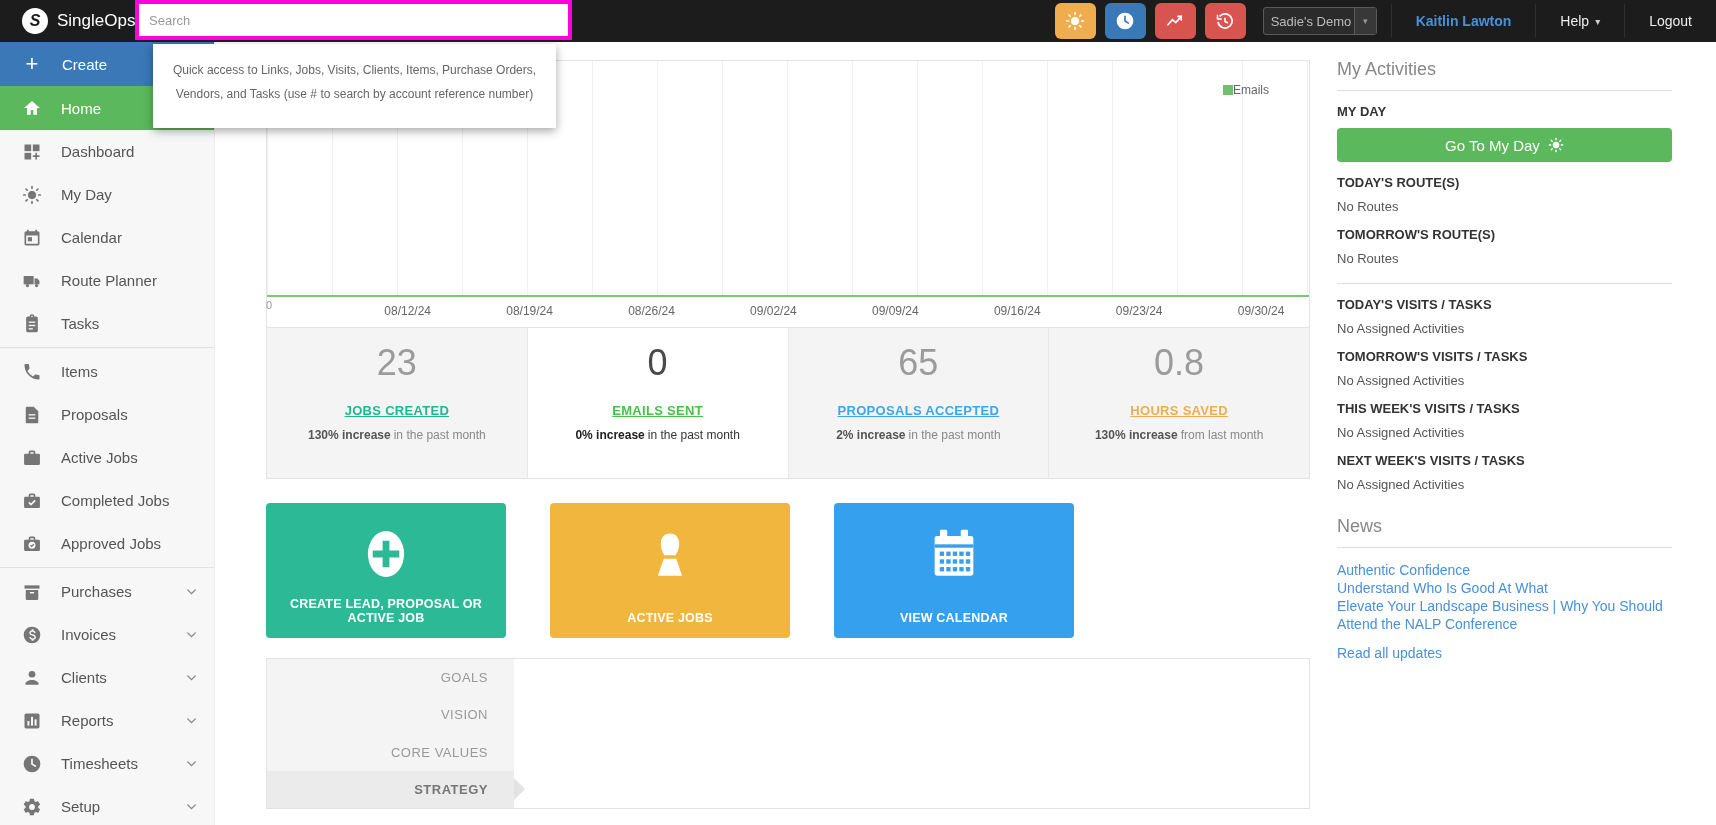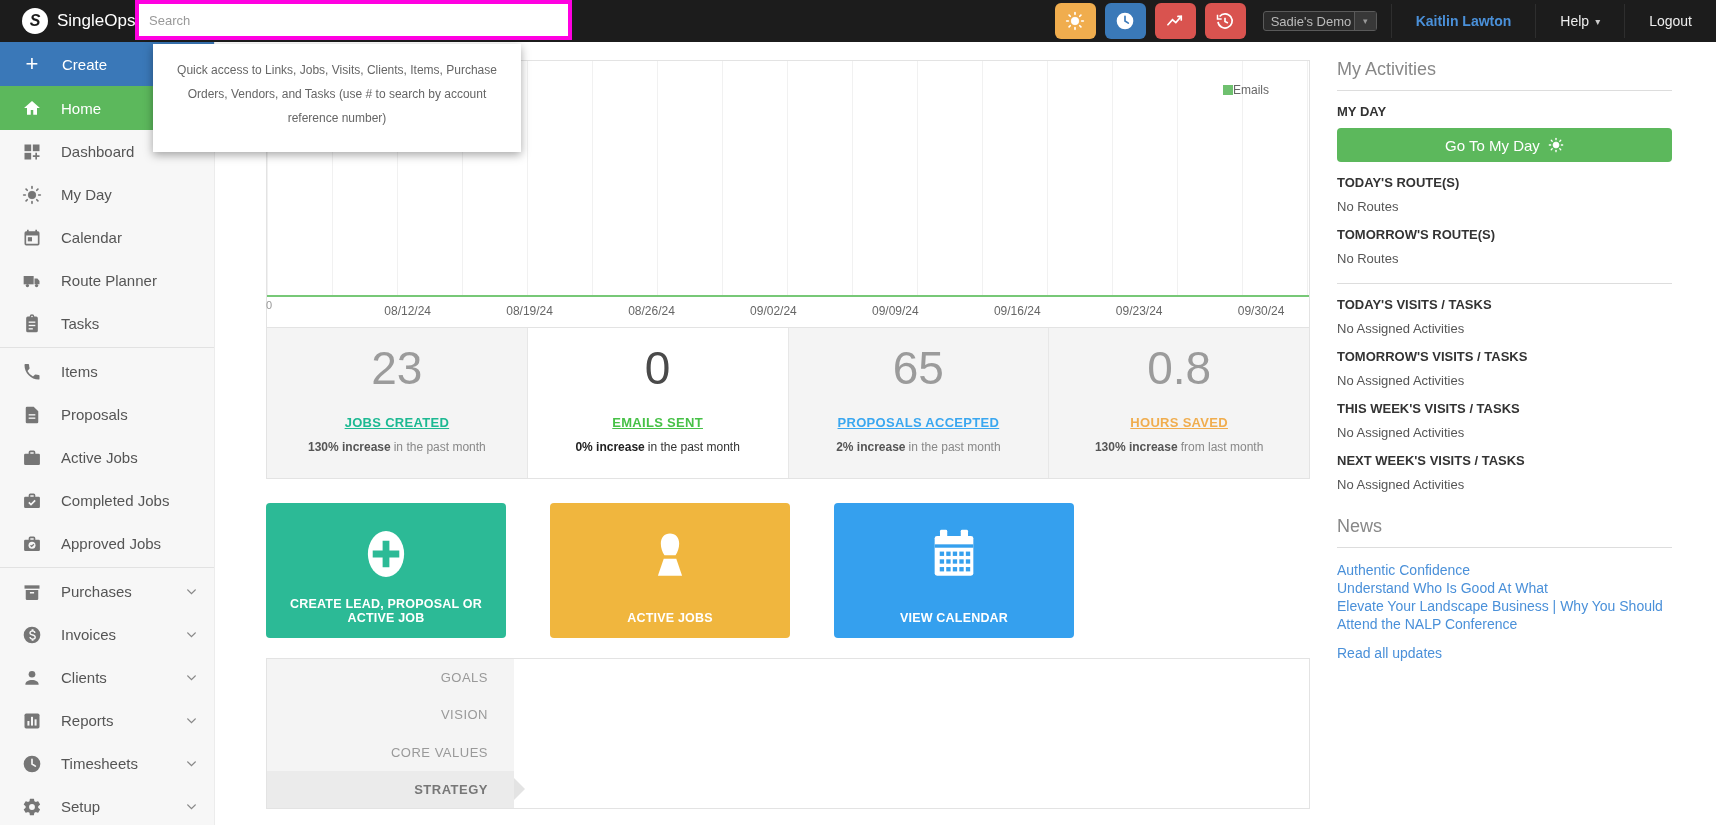--- a/index.html
+++ b/index.html
@@ -7,26 +7,26 @@
   body { position:relative; font-family:"Liberation Sans",sans-serif; background:#fff; overflow:hidden; }
   svg { display:block; width:100%; height:100%; }
 
   
   .topbar { position:absolute; top:0; left:0; right:0; height:42px; background:#1c1c1c; z-index:50; }
   .brand { position:absolute; left:22px; top:0; height:42px; display:flex; align-items:center; gap:9px; color:#fff; font-size:17px; }
   .logo-circle { width:26px; height:26px; border-radius:50%; background:#fff; color:#1c1c1c; display:flex; align-items:center; justify-content:center; font-weight:bold; font-size:16px; font-style:italic; }
   .search-wrap { position:absolute; left:135px; top:0; width:437px; height:40px; border:4px solid #ff00e1; background:#fff; display:flex; align-items:center; z-index:60; }
   .search-wrap input { border:none; outline:none; width:100%; font-size:13px; padding:0 10px; color:#555; font-family:inherit; }
   .search-wrap input::placeholder { color:#999; }
-  .search-tooltip { position:absolute; left:153px; top:44px; width:368px; background:#fff; box-shadow:0 3px 9px rgba(0,0,0,0.35); padding:14px 12px 22px; font-size:12px; color:#666; text-align:center; line-height:24px; z-index:55; }
+  .search-tooltip { position:absolute; left:153px; top:44px; width:403px; background:#fff; box-shadow:0 3px 9px rgba(0,0,0,0.35); padding:14px 12px 22px; font-size:12px; color:#666; text-align:center; line-height:24px; z-index:55; }
   .topbar-right { position:absolute; right:0; top:0; height:42px; display:flex; align-items:center; }
   .icon-btn { width:41px; height:36px; border-radius:6px; margin-right:9px; display:flex; align-items:center; justify-content:center; cursor:pointer; }
   .icon-btn .tb-ic { width:20px; height:20px; }
   .ib-sun { background:#f0ad4e; } .ib-clock { background:#3a79b8; } .ib-trend { background:#d9534f; } .ib-history { background:#d9534f; }
-  .account-select { display:flex; align-items:stretch; height:20px; background:#2b2b2b; border:1px solid #5a5a5a; border-radius:3px; margin:0 14px 0 8px; cursor:pointer; }
+  .account-select { display:flex; align-items:stretch; height:28px; background:#2b2b2b; border:1px solid #5a5a5a; border-radius:3px; margin:0 14px 0 8px; cursor:pointer; }
   .account-select .value { width:90px; padding:0 7px; font-size:13px; color:#bbb; white-space:nowrap; overflow:hidden; display:flex; align-items:center; }
   .account-select .arrow { width:22px; border-left:1px solid #5a5a5a; display:flex; align-items:center; justify-content:center; color:#999; font-size:9px; background:#383838; }
   .nav-item { height:34px; display:flex; align-items:center; padding:0 24px; font-size:14px; color:#eee; border-left:1px solid #2e2e2e; cursor:pointer; }
   .nav-item.user { color:#4a90d9; font-weight:bold; }
   .nav-item .caret { margin-left:6px; font-size:10px; color:#ccc; }
 
   
   .sidebar { position:absolute; top:42px; left:0; width:215px; bottom:0; background:#f7f7f7; border-right:1px solid #ececec; z-index:40; }
   .create-btn { height:44px; background:#3a78b8; color:#fff; display:flex; align-items:center; padding-left:22px; gap:20px; font-size:15px; cursor:pointer; }
   .plus-glyph { font-size:22px; width:20px; text-align:center; font-weight:400; }
@@ -52,21 +52,21 @@
   .x-labels span { position:absolute; top:7px; transform:translateX(-50%); font-size:12px; color:#666; white-space:nowrap; }
   .x-labels span:nth-child(1){left:13.5%} .x-labels span:nth-child(2){left:25.2%}
   .x-labels span:nth-child(3){left:36.9%} .x-labels span:nth-child(4){left:48.6%}
   .x-labels span:nth-child(5){left:60.3%} .x-labels span:nth-child(6){left:72.0%}
   .x-labels span:nth-child(7){left:83.7%} .x-labels span:nth-child(8){left:95.4%}
 
   .stats-row { display:flex; border-top:1px solid #e3e3e3; }
   .stat { flex:1; height:150px; text-align:center; padding-top:14px; background:#f4f4f4; border-right:1px solid #e7e7e7; cursor:pointer; }
   .stat:last-child { border-right:none; }
   .stat.active { background:#fff; }
-  .stat-value { font-size:46px; color:#9b9b9b; line-height:1.15; }
+  .stat-value { font-size:36px; color:#9b9b9b; line-height:1.15; }
   .stat.active .stat-value { color:#4a4a4a; }
   .stat-label { font-size:13px; font-weight:bold; margin-top:20px; letter-spacing:0.3px;text-decoration:underline; }
   .stat:nth-child(1) .stat-label{color:#1db992} .stat:nth-child(2) .stat-label{color:#47c147}
   .stat:nth-child(3) .stat-label{color:#3aa7f0} .stat:nth-child(4) .stat-label{color:#f0ad4e}
   .stat-change { font-size:12px; color:#888; margin-top:10px; }
   .stat-change b { color:#555; margin-right:3px; }
   .stat.active .stat-change { color:#333; }
   .stat.active .stat-change b { color:#222; }
 
   .tiles-row { display:flex; gap:44px; margin-top:24px; }

